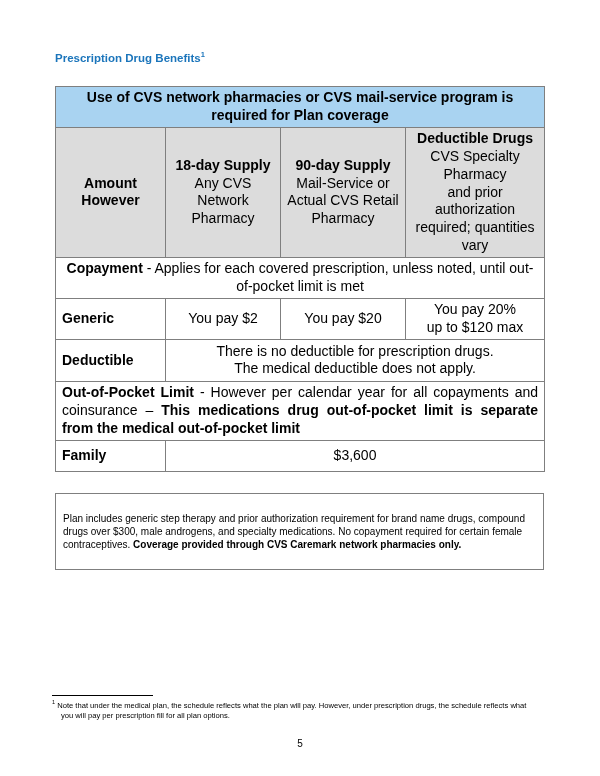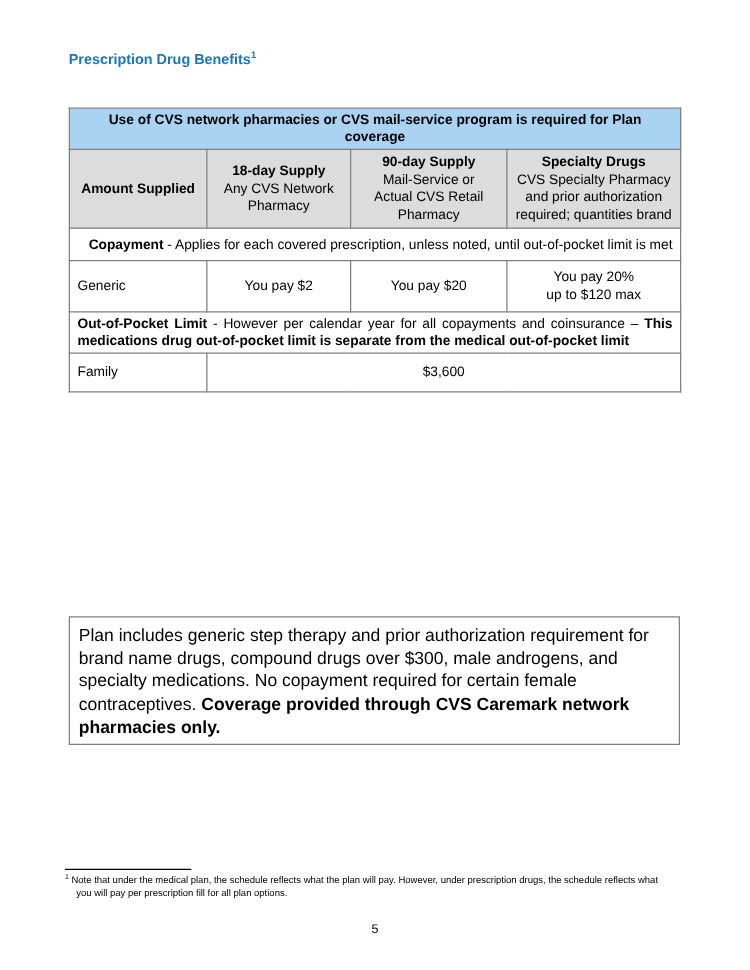--- a/index.html
+++ b/index.html
@@ -7,71 +7,71 @@
     width:600px;height:776px;
     background:#ffffff;
     font-family:"Liberation Sans", sans-serif;
     color:#000000;
     position:relative;
     overflow:hidden;
   }
   .page{position:relative;width:600px;height:776px;}
 
   .doc-title{
-    position:absolute;top:39px;left:55px;
+    position:absolute;top:50px;left:55px;
     font-size:11.5px;font-weight:bold;color:#1b75bb;
   }
   .doc-title sup{font-size:7.5px;}
 
   table.benefits{
     position:absolute;top:86px;left:55px;
     width:489px;
     border-collapse:collapse;table-layout:fixed;
-    font-size:11px;line-height:1.28;
+    font-size:14px;line-height:1.28;
   }
   table.benefits td{
     border:1px solid #7f7f7f;
     padding:2px 6px;
     vertical-align:middle;
   }
   .banner-cell{
     background:#a9d3f1;
     text-align:center;font-weight:bold;
     height:24px;
   }
   .colhead-row td{
     background:#dcdcdc;
     text-align:center;vertical-align:top;
     padding-top:5px;
     height:58px;
   }
   .colhead-title{font-weight:bold;display:block;}
   .colhead-sub{display:block;white-space:pre-line;}
   .fullspan-cell{
-    text-align:right;padding:6px 8px;height:21px;
+    text-align:center;padding:6px 8px;height:21px;
   }
-  .label-cell{font-weight:normal;padding-left:8px;}
+  .label-cell{font-weight:bold;padding-left:8px;}
   .value-cell{text-align:center;white-space:pre-line;}
   .row-generic td{height:36px;}
   .row-preferred td{height:39px;}
   .row-nonpreferred td{height:35px;}
   .row-deductible td{height:37px;}
   .oop-cell{
     text-align:justify;padding:6px 8px;height:25px;font-weight:normal;
   }
   .row-individual td{height:28px;}
   .row-family td{height:26px;margin-top:16px;}
   .bold{font-weight:bold;}
 
   .note-box{
     position:absolute;top:493px;left:55px;
     width:473px;
     border:1px solid #7f7f7f;
-    padding:5px 7px;
-    font-size:14px;line-height:1.3;
+    padding:18px 7px;
+    font-size:10px;line-height:1.3;
   }
 
   .footnote-rule{
     position:absolute;top:695px;left:52px;
     width:101px;border-top:1px solid #000;
   }
   .footnote{
     position:absolute;top:699px;left:52px;
     width:478px;
     font-size:7.6px;line-height:1.35;
@@ -97,49 +97,54 @@
         <col style="width:115px">
         <col style="width:125px">
         <col style="width:139px">
     </colgroup>
     <tbody>
       <tr>
         <td class="banner-cell" colspan="4">Use of CVS network pharmacies or CVS mail-service program is required for Plan coverage</td>
       </tr>
       <tr class="colhead-row">
         <td>
-          <span class="colhead-title">Amount Supplied</span>
+          <span class="colhead-title">Amount However</span>
         </td>
         <td>
           <span class="colhead-title">18-day Supply</span>
           <span class="colhead-sub">Any CVS Network
 Pharmacy</span>
         </td>
         <td>
           <span class="colhead-title">90-day Supply</span>
           <span class="colhead-sub">Mail-Service or
 Actual CVS Retail
 Pharmacy</span>
         </td>
         <td>
-          <span class="colhead-title">Specialty Drugs</span>
+          <span class="colhead-title">Deductible Drugs</span>
           <span class="colhead-sub">CVS Specialty Pharmacy
 and prior authorization
-required; quantities brand</span>
+required; quantities vary</span>
         </td>
       </tr>
       <tr>
         <td class="fullspan-cell" colspan="4"><span class="bold">Copayment</span><span> - Applies for each covered prescription, unless noted, until out-of-pocket limit is met</span></td>
       </tr>
       <tr class="row-generic">
         <td class="label-cell">Generic</td>
         <td class="value-cell">You pay $2</td>
         <td class="value-cell">You pay $20</td>
         <td class="value-cell">You pay 20%
 up to $120 max</td>
+      </tr>
+      <tr class="row-deductible">
+        <td class="label-cell">Deductible</td>
+        <td class="value-cell" colspan="3">There is no deductible for prescription drugs.
+The medical deductible does not apply.</td>
       </tr>
       <tr>
         <td class="oop-cell" colspan="4"><span class="bold">Out-of-Pocket Limit</span><span> - However per calendar year for all copayments and coinsurance – </span><span class="bold">This medications drug out-of-pocket limit is separate from the medical out-of-pocket limit</span></td>
       </tr>
       <tr class="row-family">
         <td class="label-cell">Family</td>
         <td class="value-cell" colspan="3">$3,600</td>
       </tr>
     </tbody>
   </table>

